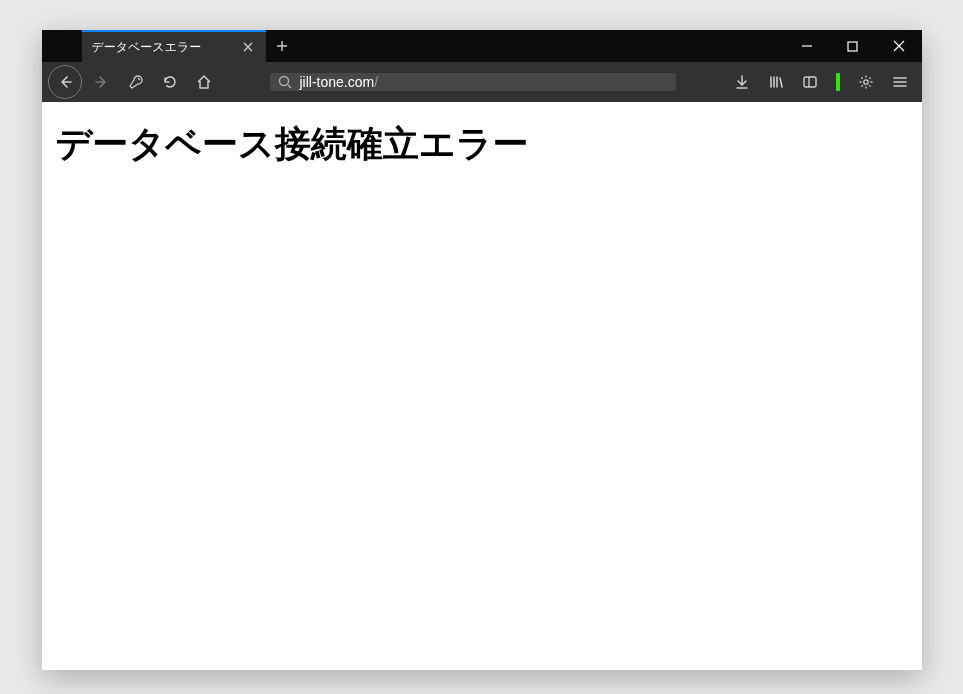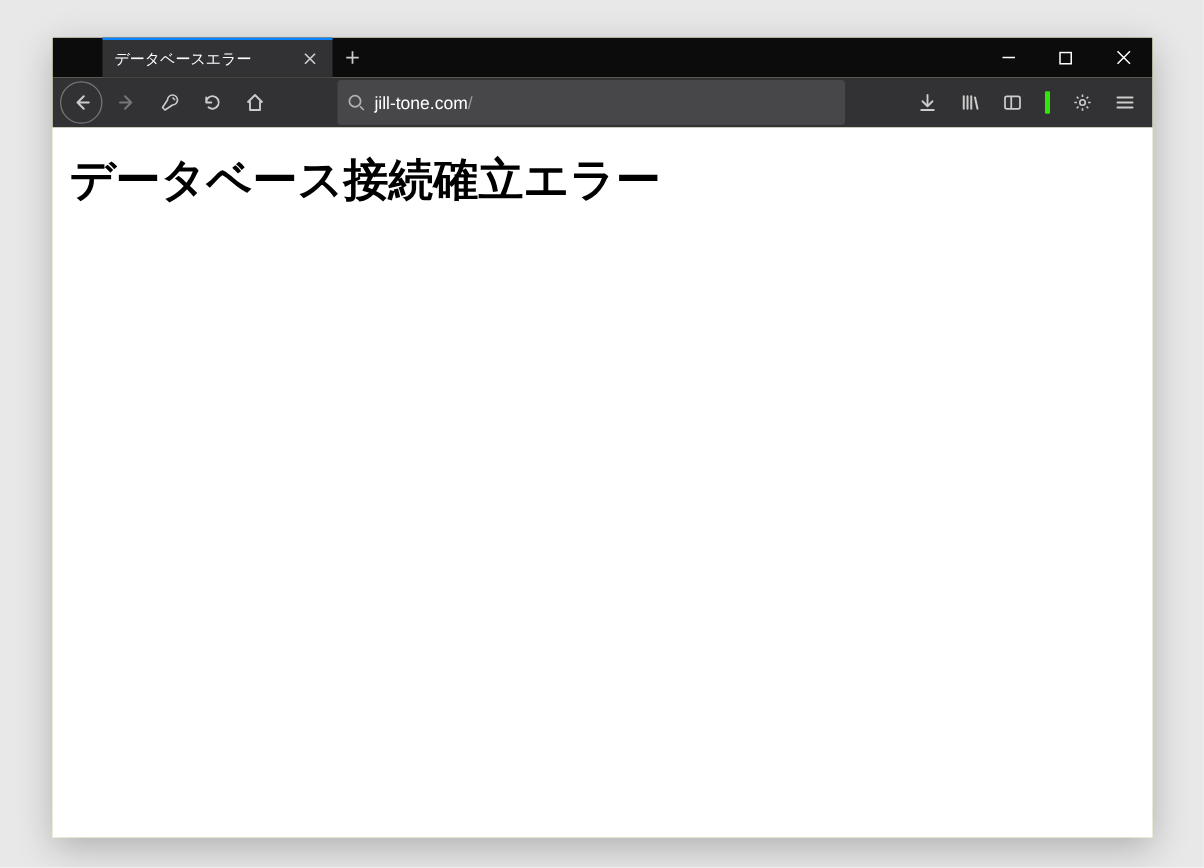--- a/index.html
+++ b/index.html
@@ -8,21 +8,21 @@
       font-family: "Segoe UI", Meiryo, sans-serif;
       display: flex;
       justify-content: center;
       align-items: flex-start;
       padding: 30px;
       height: 100vh;
     }
     .browser-window {
       width: 880px;
       height: 640px;
-      background: #fef9c3;
+      background: #3b82f6;
       box-shadow: 0 8px 28px rgba(0,0,0,0.25);
       display: flex;
       flex-direction: column;
       overflow: hidden;
     }
     
     .tabbar {
       display: flex;
       align-items: stretch;
       background: #0c0c0d;
@@ -71,21 +71,21 @@
       color: #ccc; cursor: pointer; border-radius: 2px;
     }
     .tool-btn.disabled { color: #777; }
     .back-circle {
       width: 34px; height: 34px; border-radius: 50%;
       border: 1px solid #777; display: flex; align-items: center; justify-content: center;
       color: #ccc; margin-right: 2px; cursor: pointer;
     }
     .addressbar {
       flex: 1;
-      height: 36px;
+      height: 18px;
       background: #474749;
       border-radius: 3px;
       display: flex;
       align-items: center;
       padding: 0 8px;
       margin: 0 48px 0 48px;
       color: #ccc;
       font-size: 14px;
     }
     .addressbar .search-icon { margin-right: 8px; color: #b1b1b3; display:flex; }

